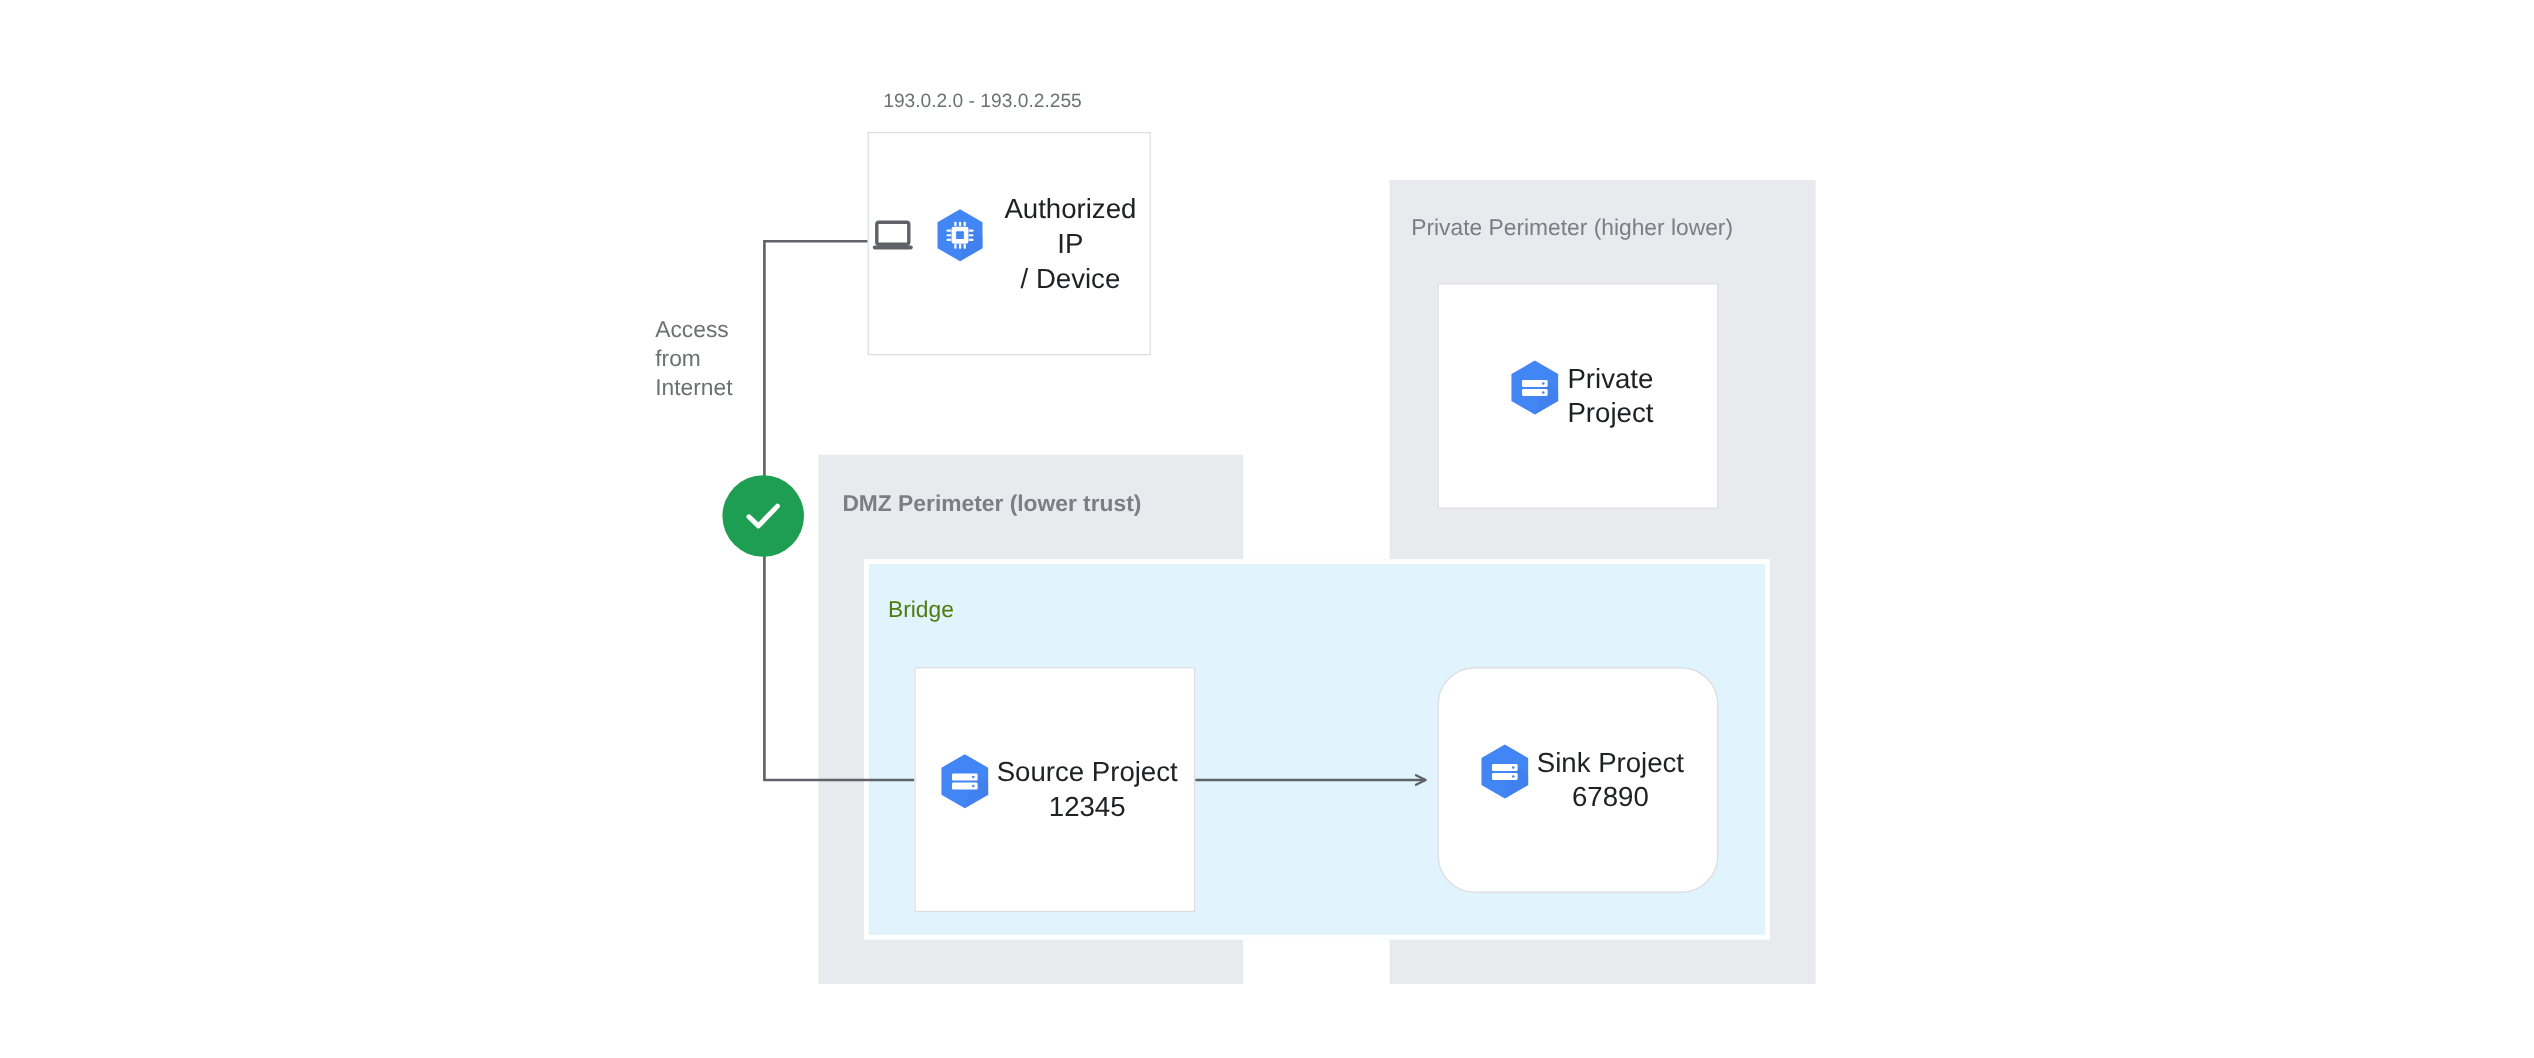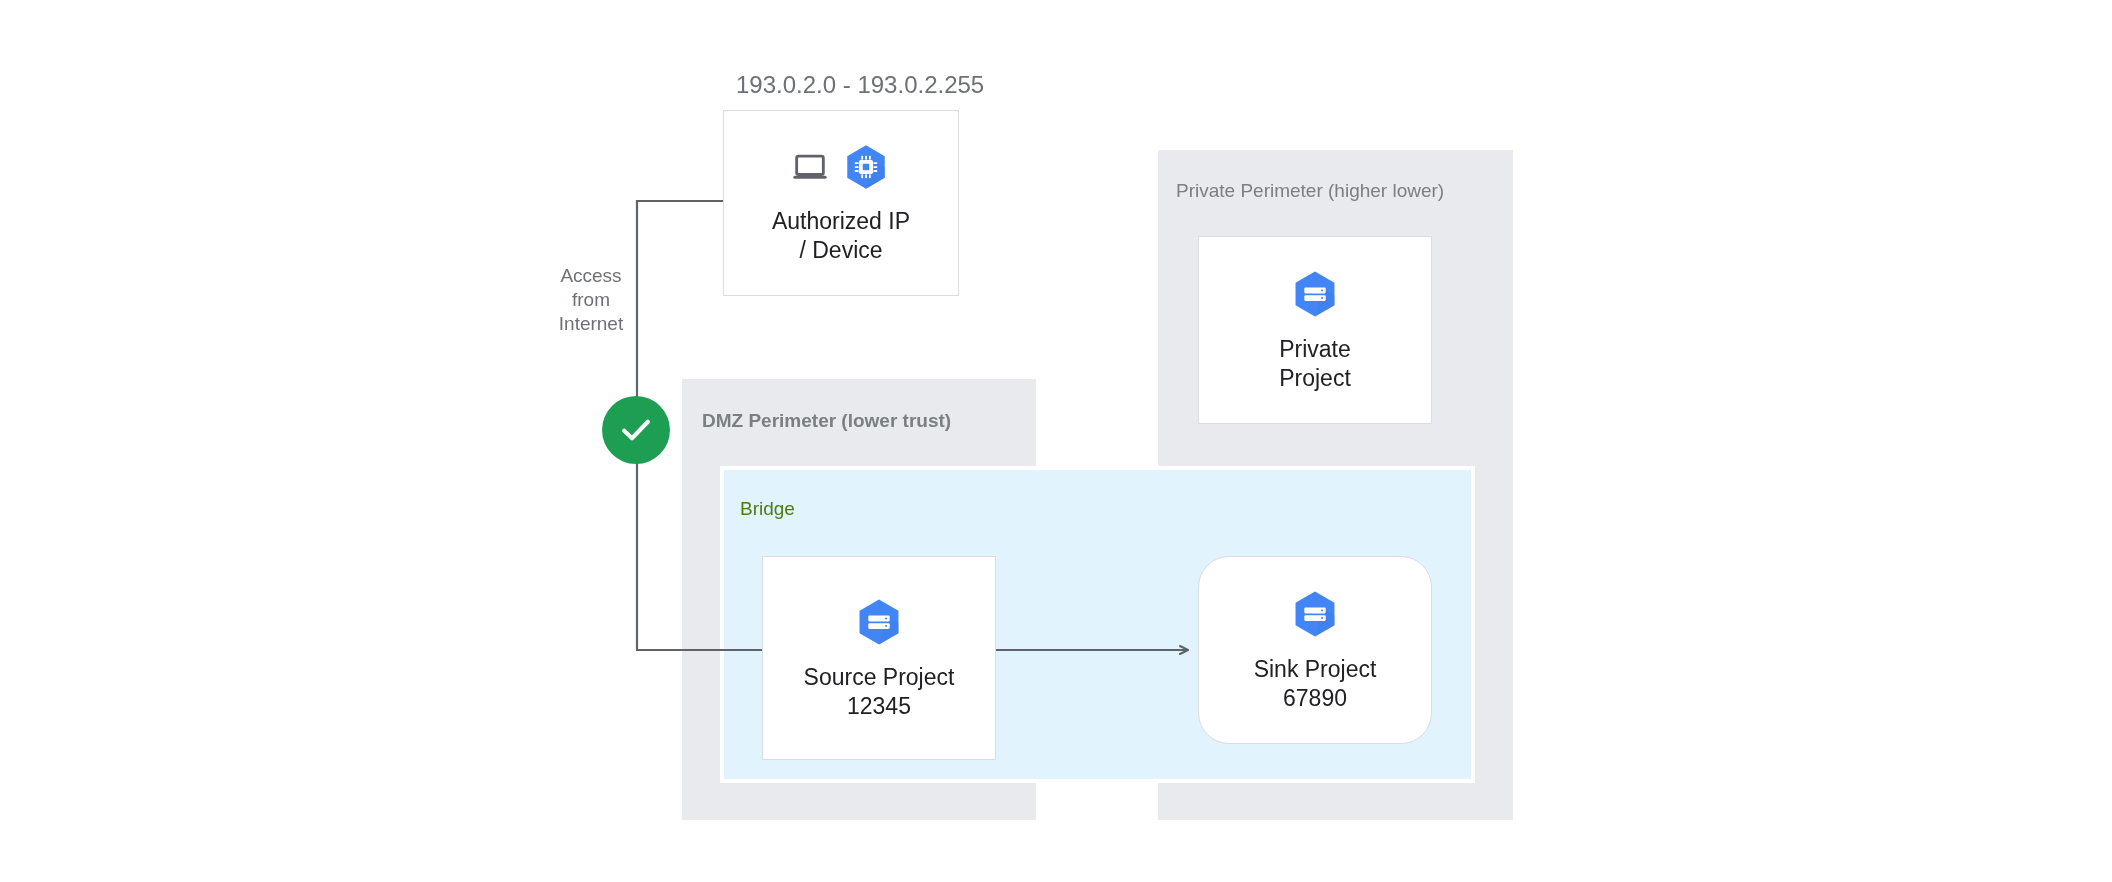--- a/index.html
+++ b/index.html
@@ -48,21 +48,21 @@
     white-space: nowrap;
   }
 
   
   .card {
     position: absolute;
     background: #ffffff;
     border: 1px solid #dadce0;
     box-sizing: border-box;
     display: flex;
-    flex-direction: column;
+    flex-direction: row;
     align-items: center;
     justify-content: center;
   }
   .card-icons {
     display: flex;
     flex-direction: row;
     align-items: center;
     justify-content: center;
     gap: 10px;
     margin-bottom: 14px;
@@ -72,30 +72,30 @@
     font-size: 23px;
     line-height: 29px;
     text-align: center;
     white-space: pre-line;
   }
 
   
   .caption {
     position: absolute;
     color: #6d7175;
-    font-size: 24px;
+    font-size: 16px;
     line-height: 22px;
     white-space: nowrap;
   }
   .side-caption {
     position: absolute;
     color: #6d7175;
     font-size: 19px;
     line-height: 24px;
-    text-align: center;
+    text-align: left;
     white-space: pre-line;
   }
 
   
   .conn-svg {
     position: absolute;
     left: 0;
     top: 0;
     width: 2112px;
     height: 882px;

